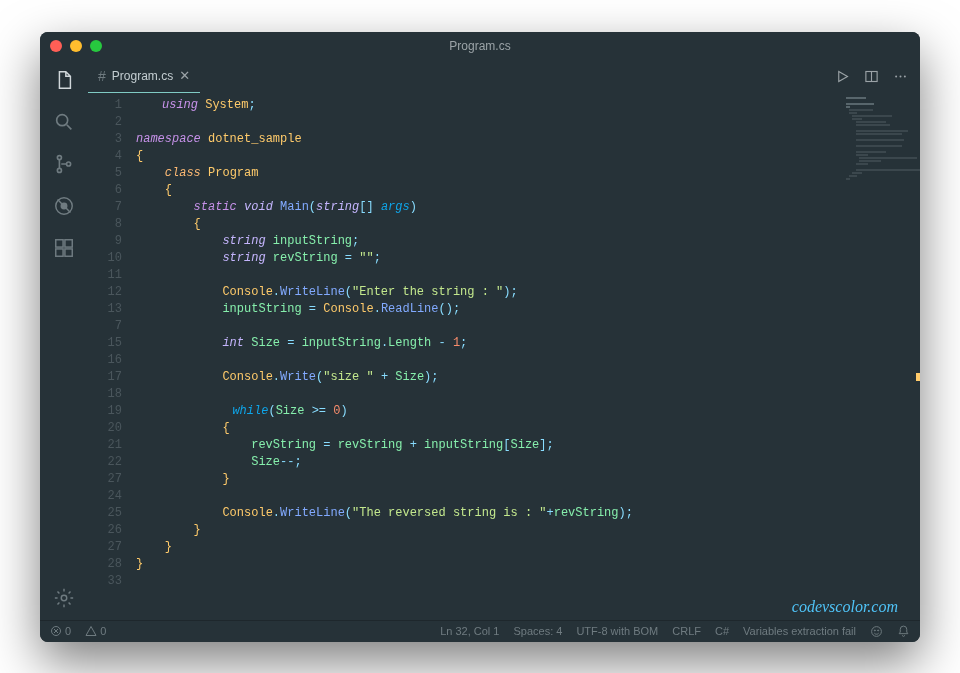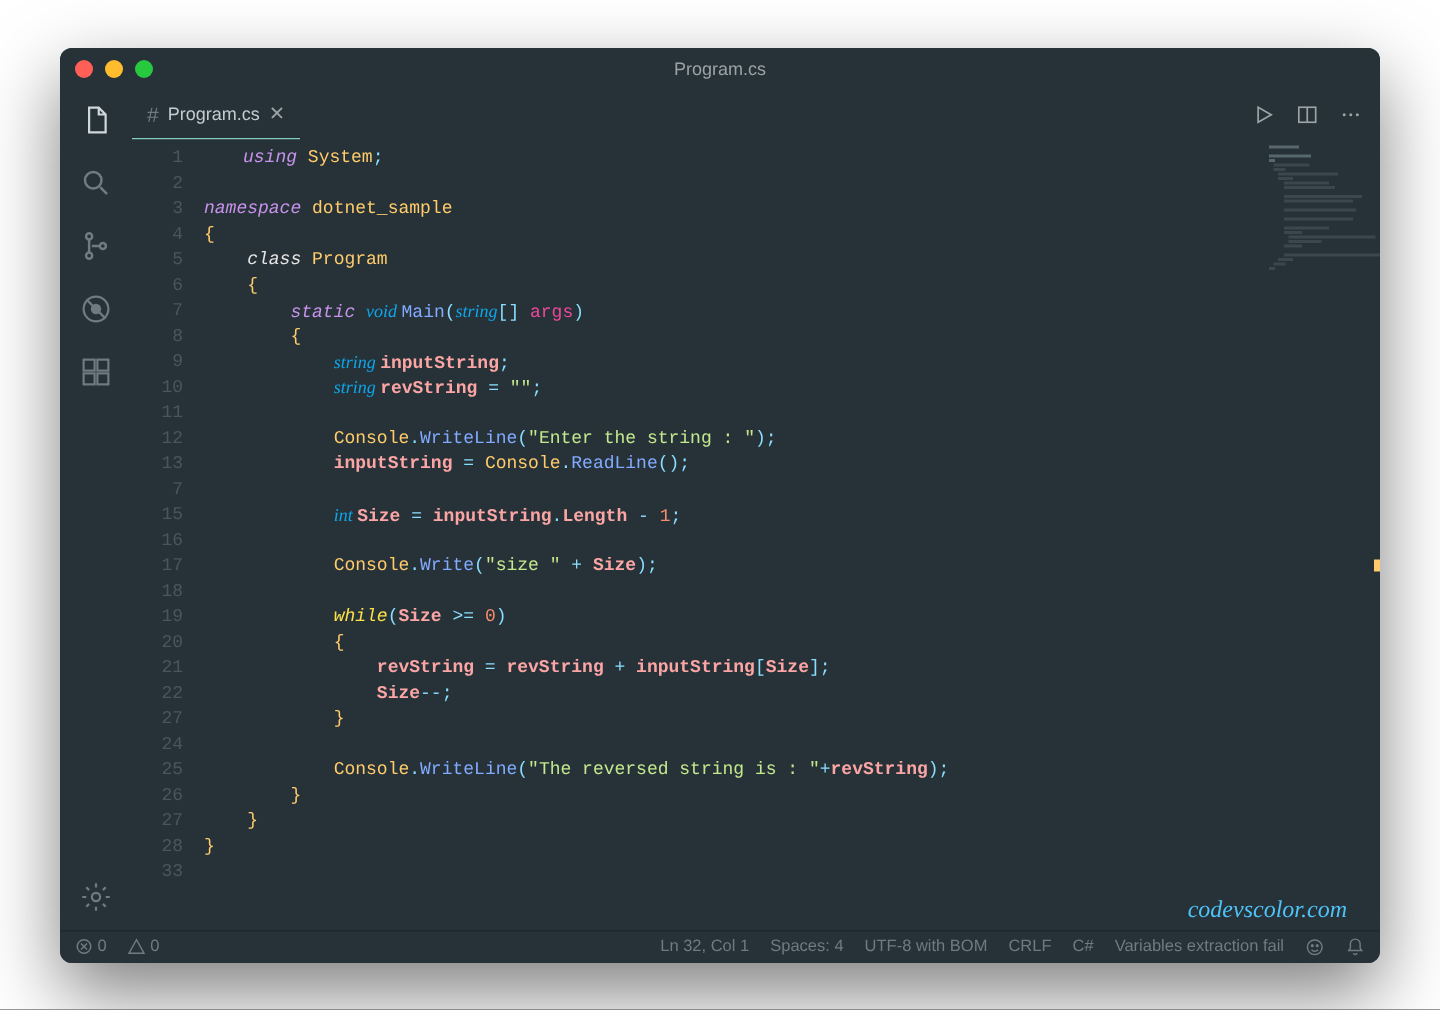--- a/index.html
+++ b/index.html
@@ -127,30 +127,30 @@
   font-size: 12px;
   line-height: 17px;
   padding-top: 4px;
   white-space: pre;
   color: #c3cdd1;
   overflow: hidden;
 }
 .code .line { height: 17px; }
 .kw-using { color: #c792ea; font-style: italic; margin-left: 26px; }
 .kw-ns { color: #c792ea; font-style: italic; }
-.kw-cls { color: #e5e5e5; font-style: italic; margin-top: 23px; }
+.kw-cls { color: #fdba74; font-style: italic; margin-top: 23px; }
 .kw-mod { color: #c792ea; font-style: italic; }
-.kw-type { color: #0ea5e9; font-style: italic; font-family: Liberation Serif, serif; }
-.kw-ctrl { color: #fde047; font-style: italic; }
+.kw-type { color: #c4b5fd; font-style: italic; }
+.kw-ctrl { color: #0ea5e9; font-style: italic; margin-left: 10px; }
 .ident { color: #ffcb6b; }
 .ident-ns { color: #ffcb6b; }
 .fn { color: #82aaff; }
 .class-name { color: #ffcb6b; }
-.var { color: #fca5a5; font-weight: bold; }
-.param { color: #ec4899; }
+.var { color: #86efac; }
+.param { color: #0ea5e9; font-style: italic; }
 .str { color: #c3e88d; }
 .num { color: #f78c6c; }
 .punct { color: #89ddff; }
 .op { color: #89ddff; }
 .brace { color: #ffcb6b; }
 .minimap {
   position: absolute;
   top: 4px; right: 4px;
   width: 70px; height: 90px;
   opacity: 0.6;

